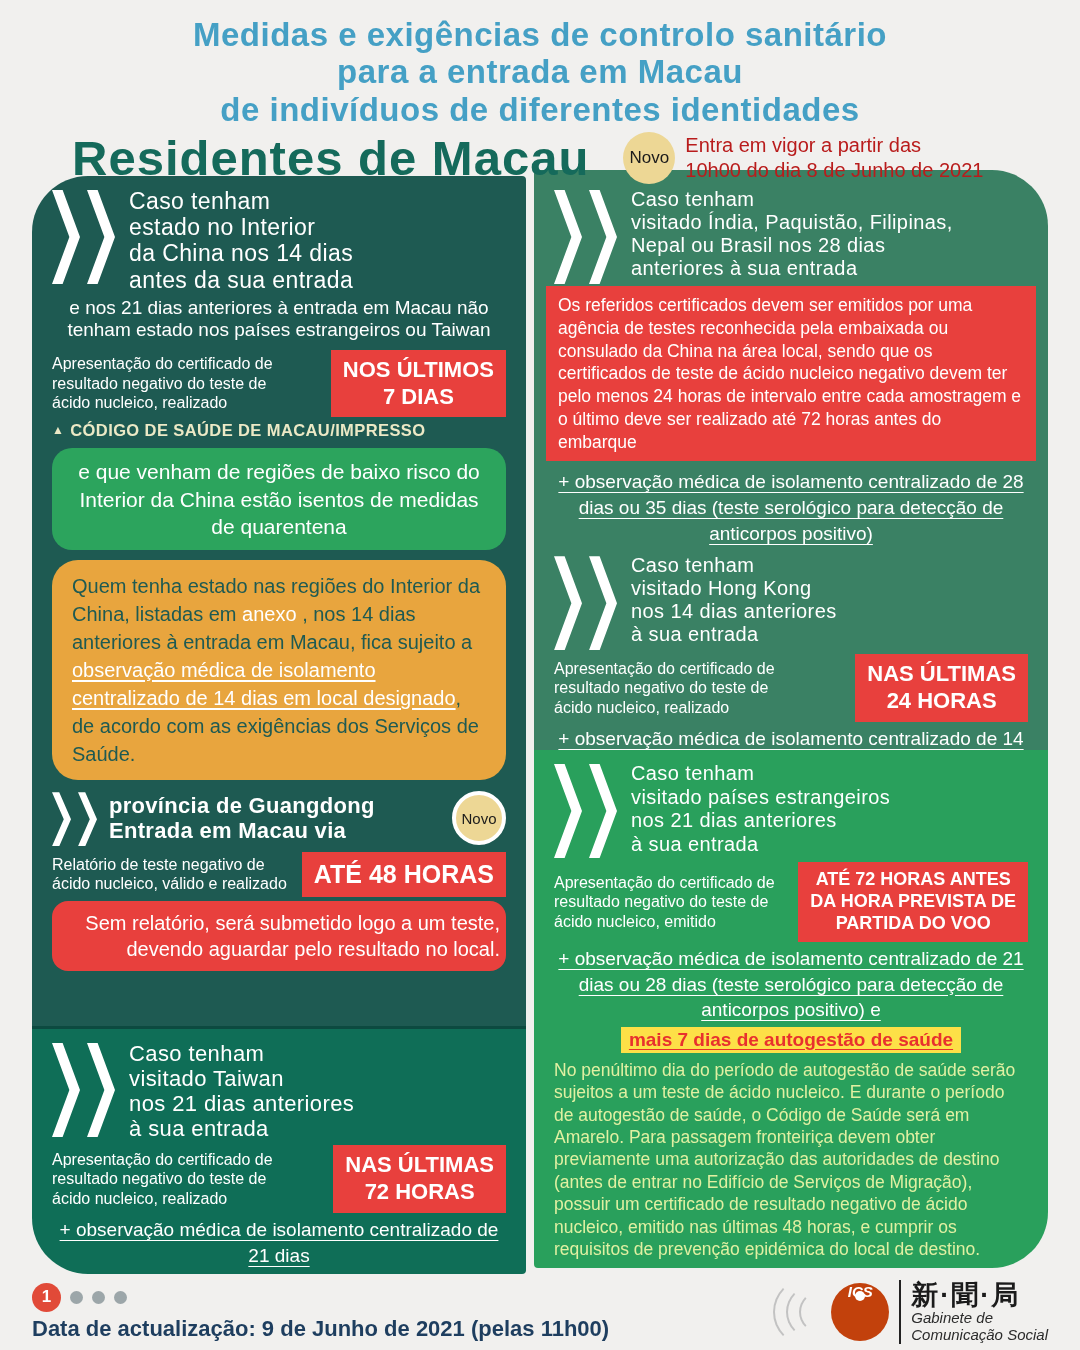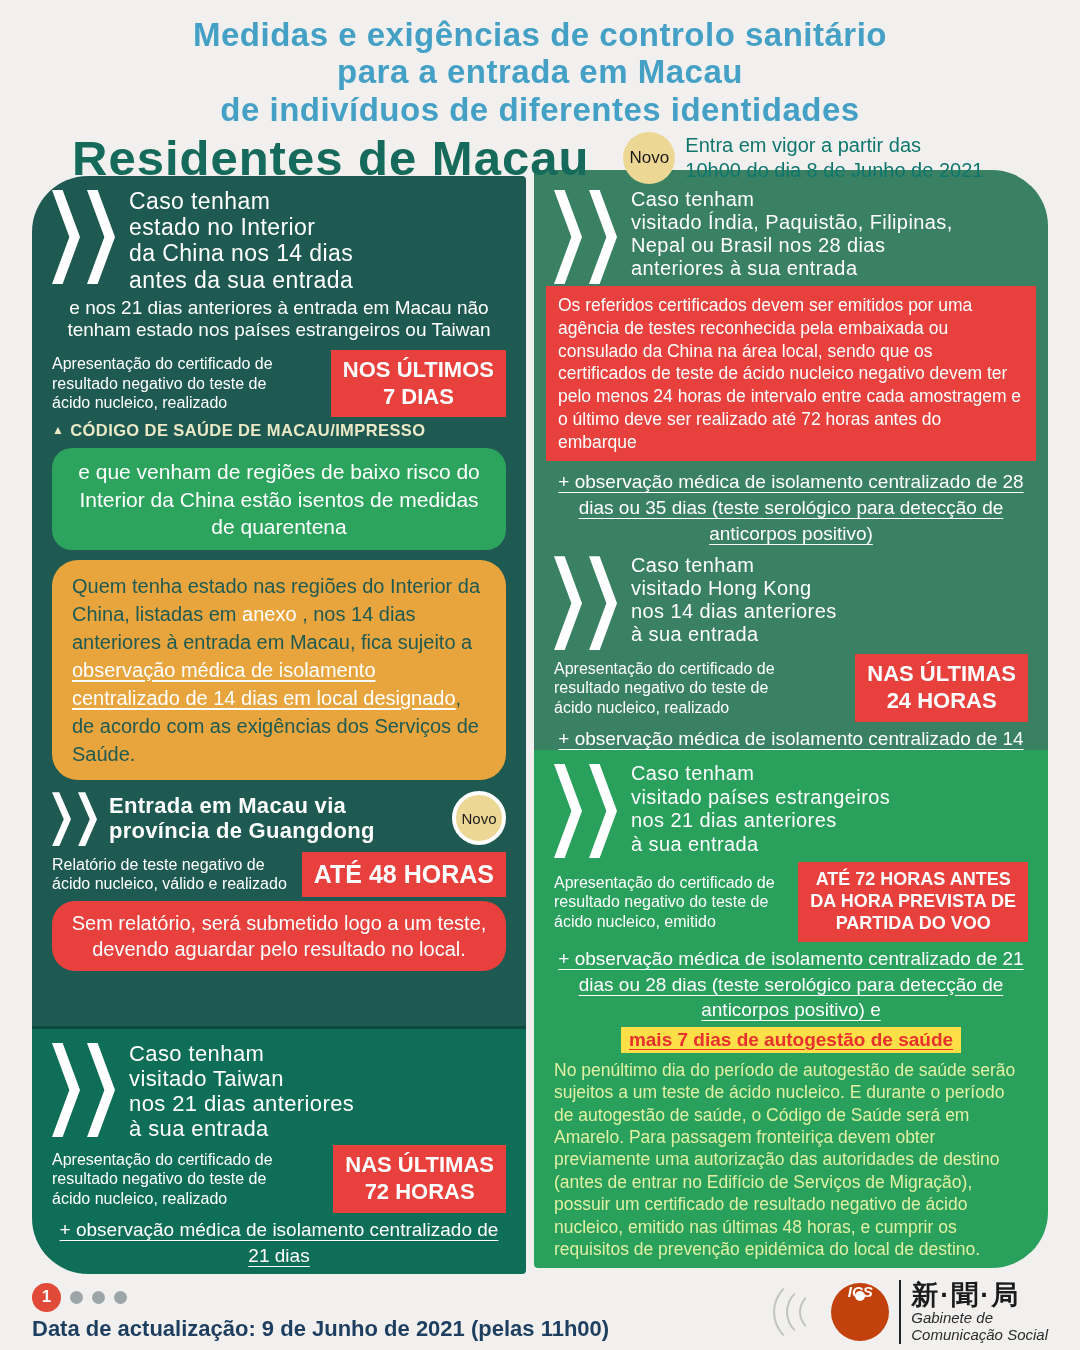--- a/index.html
+++ b/index.html
@@ -24,21 +24,21 @@
   .subtitle{
     color:#156a5b;font-weight:bold;font-size:49px;letter-spacing:1px;
     flex:0 0 auto;
   }
   .effective{display:flex;align-items:center;gap:10px;margin-left:34px;}
   .novo-circle{
     width:52px;height:52px;border-radius:50%;background:#edd795;
     display:flex;align-items:center;justify-content:center;
     color:#1b1b1b;font-size:17px;flex:0 0 auto;
   }
-  .effective-text{color:#0f766e;font-size:20px;line-height:1.25;font-weight:500;}
+  .effective-text{color:#b91c1c;font-size:20px;line-height:1.25;font-weight:500;}
 
   
   .columns{display:flex;gap:8px;padding:0 32px;}
   .col-left{width:494px;display:flex;flex-direction:column;}
   .col-right{width:514px;display:flex;flex-direction:column;margin-top:-6px;}
   .panel{box-sizing:border-box;overflow:hidden;padding:12px 20px;}
   .panel-a{background:#1e5a52;height:850px;border-radius:56px 4px 0 0;}
   .panel-b{background:#0f6e57;height:248px;border-radius:0 0 4px 56px;border-top:3px solid #0c4a40;}
   .panel-c{background:#3a8164;height:580px;border-radius:4px 56px 0 0;padding-top:18px;}
   .panel-d{background:#29a05c;height:518px;border-radius:0 0 56px 4px;}
@@ -73,22 +73,22 @@
     text-align:center;font-size:21px;line-height:1.3;margin:0 0 10px;}
   .orange-box{background:#e8a53e;border-radius:26px;padding:12px 20px;
     color:#1e5a52;font-size:20px;line-height:1.4;font-weight:500;margin-bottom:10px;}
   .orange-box .wt{color:#fff;}
   .orange-box .wt-u{color:#fff;text-decoration:underline;text-underline-offset:3px;}
 
   .gd-head{display:flex;align-items:center;gap:12px;margin:2px 0 6px;}
   .gd-head .lines{font-weight:bold;font-size:22px;line-height:1.15;letter-spacing:.3px;}
   .novo-circle.ringed{border:4px solid #fff;width:46px;height:46px;font-size:15px;margin-left:auto;}
 
-  .red-box{background:#e8403d;border-radius:23px;padding:9px 12px;
-    text-align:center;font-size:20px;line-height:1.3;}
+  .red-box{background:#e8403d;border-radius:16px;padding:9px 6px;
+    text-align:right;font-size:20px;line-height:1.3;}
 
   .observation{font-size:19px;line-height:1.35;text-align:center;
     text-decoration:underline;text-underline-offset:4px;margin:4px 0 2px;}
 
   .req-box{background:#e8403d;margin:2px -8px 8px;padding:8px 12px;
     font-size:17.5px;line-height:1.3;}
 
   .selfmgmt-row{text-align:center;margin:4px 0 6px;}
   .selfmgmt{display:inline-block;background:#fde047;color:#e8302e;font-weight:bold;
     font-size:19px;padding:2px 8px;text-decoration:underline;text-underline-offset:3px;}
@@ -172,22 +172,22 @@
         <div class="green-box">e que venham de regiões de baixo risco do Interior da China estão isentos de medidas de quarentena</div>
         <div class="orange-box">
           <span>Quem tenha estado nas regiões do Interior da China, listadas em </span><span class="wt">anexo</span><span> , nos 14 dias anteriores à entrada em Macau, fica sujeito a </span><span class="wt-u">observação médica de isolamento centralizado de 14 dias em local designado</span><span>, de acordo com as exigências dos Serviços de Saúde.</span>
         </div>
         <div class="gd-head">
           <div class="chevrons">
               <span class="chev sm"></span>
               <span class="chev sm"></span>
             </div>
           <div class="lines">
+            <div>província de Guangdong</div>
             <div>Entrada em Macau via</div>
-            <div>província de Guangdong</div>
           </div>
           <div class="novo-circle ringed">Novo</div>
         </div>
         <div class="cert-row">
           <div class="cert-text">Relatório de teste negativo de ácido nucleico, válido e realizado</div>
           <div class="badge badge-1l">ATÉ 48 HORAS</div>
         </div>
         <div class="red-box">Sem relatório, será submetido logo a um teste, devendo aguardar pelo resultado no local.</div>
       </div>
 

